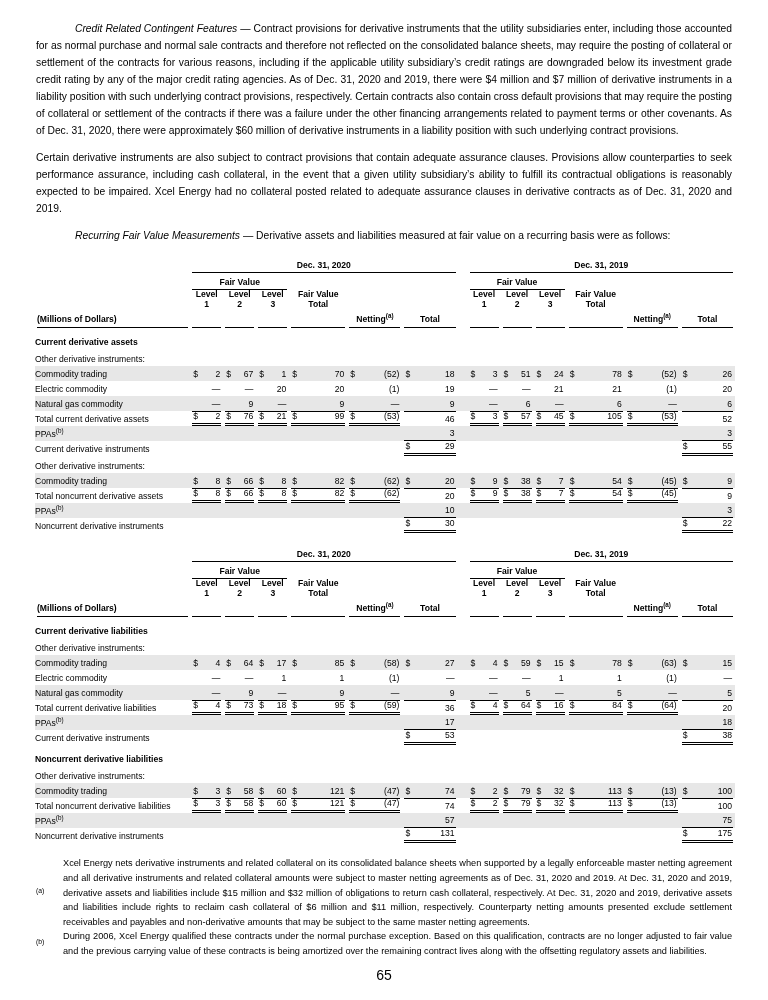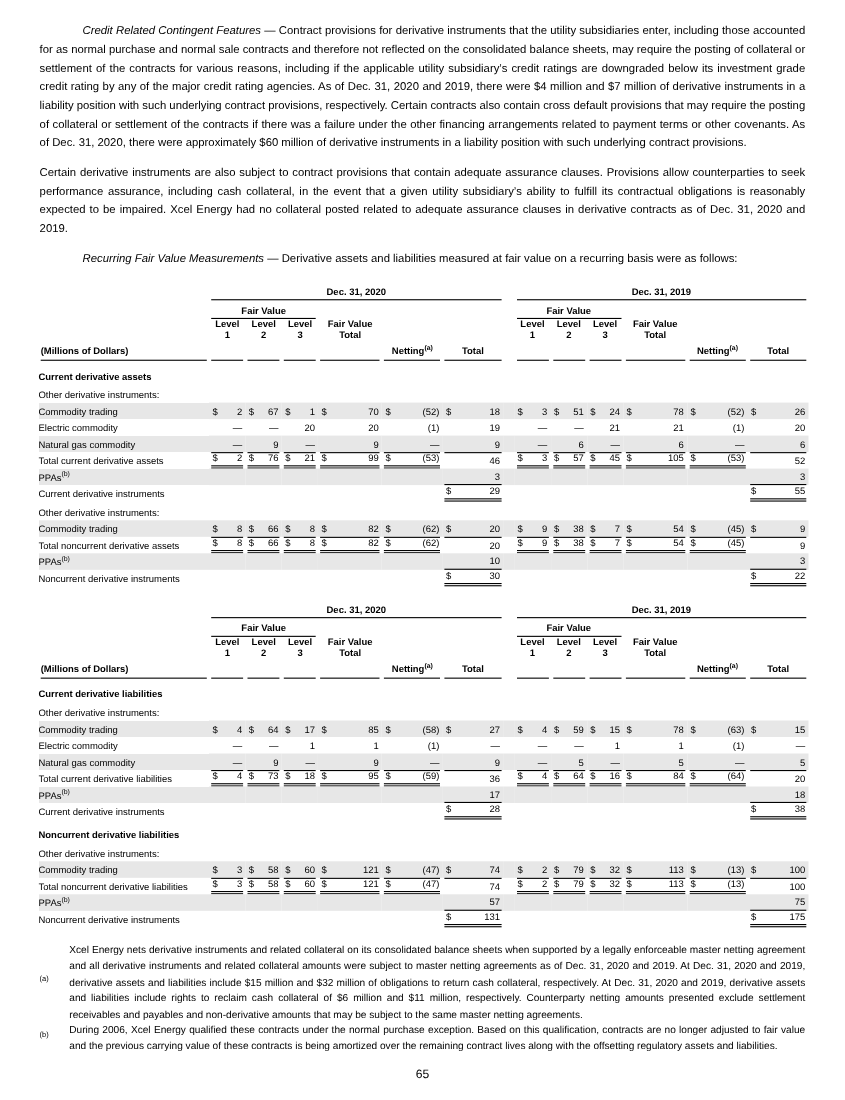--- a/index.html
+++ b/index.html
@@ -31,21 +31,21 @@
   .vc { box-sizing:border-box; height:15px; display:flex; justify-content:space-between;
         align-items:flex-end; padding:0 1px 2px 1px; line-height:10px; }
   .rt { border-top:1px solid #000; }
   .b1 { border-bottom:1px solid #000; }
   .b2 { border-bottom:3px double #000; }
   sup { font-size:6.3px; vertical-align:super; line-height:0; }
   .fn { display:flex; margin:0 36px; font-size:9.2px; line-height:14.6px; text-align:justify;align-items:center; }
   .fn.first { margin-top:13px; }
   .fnm { width:27px; flex:none; font-size:6.8px; position:relative; top:-2px; }
   .fnt { flex:1; }
-  .pgnum { position:absolute; bottom:17px; left:0; width:768px; text-align:center; font-size:11px; }
+  .pgnum { position:absolute; bottom:17px; left:0; width:768px; text-align:center; font-size:14px; }
 </style>
 </head>
 <body>
 
 <div class="content">
 
   <p class="body"><span class="lead">Credit Related Contingent Features</span> <span>— Contract provisions for derivative instruments that the utility subsidiaries enter, including those accounted for as normal purchase and normal sale contracts and therefore not reflected on the consolidated balance sheets, may require the posting of collateral or settlement of the contracts for various reasons, including if the applicable utility subsidiary’s credit ratings are downgraded below its investment grade credit rating by any of the major credit rating agencies. As of Dec. 31, 2020 and 2019, there were $4 million and $7 million of derivative instruments in a liability position with such underlying contract provisions, respectively. Certain contracts also contain cross default provisions that may require the posting of collateral or settlement of the contracts if there was a failure under the other financing arrangements related to payment terms or other covenants. As of Dec. 31, 2020, there were approximately $60 million of derivative instruments in a liability position with such underlying contract provisions.</span></p>
 
   <p class="body"><span>Certain derivative instruments are also subject to contract provisions that contain adequate assurance clauses. Provisions allow counterparties to seek performance assurance, including cash collateral, in the event that a given utility subsidiary’s ability to fulfill its contractual obligations is reasonably expected to be impaired. Xcel Energy had no collateral posted related to adequate assurance clauses in derivative contracts as of Dec. 31, 2020 and 2019.</span></p>
 
@@ -1453,21 +1453,21 @@
           </td>
           <td>
             <div class="in vc">
               <span></span>
               <span></span>
             </div>
           </td>
           <td>
             <div class="in vc b2">
               <span>$</span>
-              <span>28</span>
+              <span>53</span>
             </div>
           </td>
           <td class="gap"></td>
           <td>
             <div class="in vc">
               <span></span>
               <span></span>
             </div>
           </td>
           <td>

